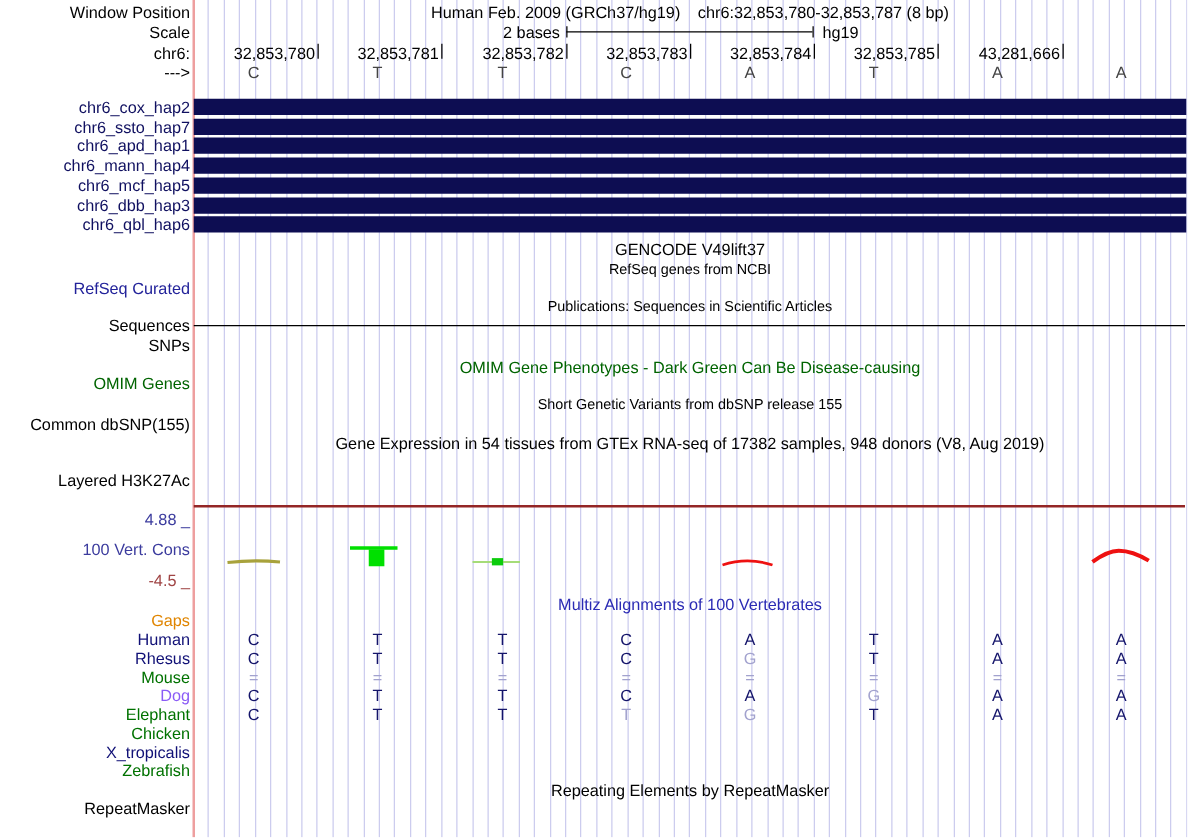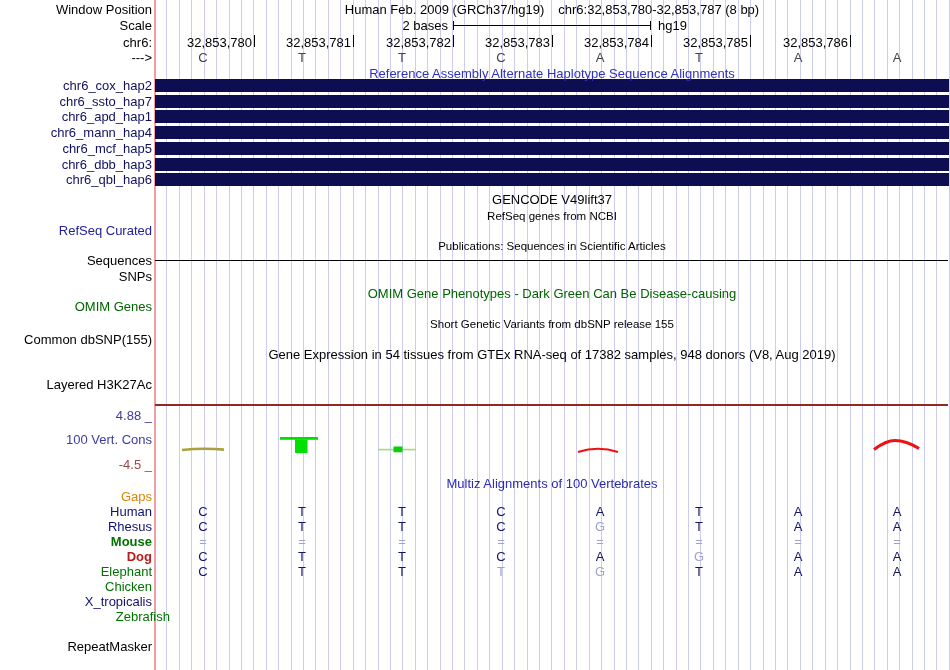--- a/index.html
+++ b/index.html
@@ -122,35 +122,34 @@
       <div class="coord k" style="top: 36px; left: 278px;">32,853,781</div>
       <div class="tick" style="top: 35px; left: 353px;"></div>
       <div class="coord k" style="top: 36px; left: 378px;">32,853,782</div>
       <div class="tick" style="top: 35px; left: 453px;"></div>
       <div class="coord k" style="top: 36px; left: 477px;">32,853,783</div>
       <div class="tick" style="top: 35px; left: 552px;"></div>
       <div class="coord k" style="top: 36px; left: 576px;">32,853,784</div>
       <div class="tick" style="top: 35px; left: 651px;"></div>
       <div class="coord k" style="top: 36px; left: 675px;">32,853,785</div>
       <div class="tick" style="top: 35px; left: 750px;"></div>
-      <div class="coord k" style="top: 36px; left: 775px;">32,853,786</div>
+      <div class="coord k" style="top: 36px; left: 775px;">43,281,666</div>
       <div class="tick" style="top: 35px; left: 850px;"></div>
     </div>
   <div id="base-row">
       <div class="base base-hdr" style="top: 51px; left: 195px;">C</div>
       <div class="base base-hdr" style="top: 51px; left: 294px;">T</div>
       <div class="base base-hdr" style="top: 51px; left: 394px;">T</div>
       <div class="base base-hdr" style="top: 51px; left: 493px;">C</div>
       <div class="base base-hdr" style="top: 51px; left: 592px;">A</div>
       <div class="base base-hdr" style="top: 51px; left: 691px;">T</div>
       <div class="base base-hdr" style="top: 51px; left: 790px;">A</div>
       <div class="base base-hdr" style="top: 51px; left: 889px;">A</div>
     </div>
 
-  <div class="title t-blue" style="top:67px">Reference Assembly Alternate Haplotype Sequence Alignments</div>
   <div id="hap-rows">
       <div class="lbl hapl" style="top: 79px;">chr6_cox_hap2</div>
       <div class="hap-bar" style="top: 79px; height: 13px;"></div>
       <div class="lbl hapl" style="top: 94.7px;">chr6_ssto_hap7</div>
       <div class="hap-bar" style="top: 94.7px; height: 13px;"></div>
       <div class="lbl hapl" style="top: 110.4px;">chr6_apd_hap1</div>
       <div class="hap-bar" style="top: 110.4px; height: 13px;"></div>
       <div class="lbl hapl" style="top: 126.1px;">chr6_mann_hap4</div>
       <div class="hap-bar" style="top: 126.1px; height: 13px;"></div>
       <div class="lbl hapl" style="top: 141.8px;">chr6_mcf_hap5</div>
@@ -204,47 +203,48 @@
       <div class="base aln" style="top: 505px; left: 889px;">A</div>
       <div class="lbl" style="top: 520px; color: rgb(16, 16, 118);">Rhesus</div>
       <div class="base aln" style="top: 520px; left: 195px;">C</div>
       <div class="base aln" style="top: 520px; left: 294px;">T</div>
       <div class="base aln" style="top: 520px; left: 394px;">T</div>
       <div class="base aln" style="top: 520px; left: 493px;">C</div>
       <div class="base aln dim" style="top: 520px; left: 592px;">G</div>
       <div class="base aln" style="top: 520px; left: 691px;">T</div>
       <div class="base aln" style="top: 520px; left: 790px;">A</div>
       <div class="base aln" style="top: 520px; left: 889px;">A</div>
-      <div class="lbl" style="top: 535px; color: rgb(0, 114, 0); font-weight: bold;">Mouse</div>
+      <div class="lbl" style="top: 535px; color: rgb(0, 114, 0);">Mouse</div>
       <div class="base aln dim" style="top: 535px; left: 195px;">=</div>
       <div class="base aln dim" style="top: 535px; left: 294px;">=</div>
       <div class="base aln dim" style="top: 535px; left: 394px;">=</div>
       <div class="base aln dim" style="top: 535px; left: 493px;">=</div>
       <div class="base aln dim" style="top: 535px; left: 592px;">=</div>
       <div class="base aln dim" style="top: 535px; left: 691px;">=</div>
       <div class="base aln dim" style="top: 535px; left: 790px;">=</div>
       <div class="base aln dim" style="top: 535px; left: 889px;">=</div>
-      <div class="lbl" style="top: 550px; color: #b91c1c; font-weight: bold;">Dog</div>
+      <div class="lbl" style="top: 550px; color: #8b5cf6;">Dog</div>
       <div class="base aln" style="top: 550px; left: 195px;">C</div>
       <div class="base aln" style="top: 550px; left: 294px;">T</div>
       <div class="base aln" style="top: 550px; left: 394px;">T</div>
       <div class="base aln" style="top: 550px; left: 493px;">C</div>
       <div class="base aln" style="top: 550px; left: 592px;">A</div>
       <div class="base aln dim" style="top: 550px; left: 691px;">G</div>
       <div class="base aln" style="top: 550px; left: 790px;">A</div>
       <div class="base aln" style="top: 550px; left: 889px;">A</div>
       <div class="lbl" style="top: 565px; color: rgb(0, 114, 0);">Elephant</div>
       <div class="base aln" style="top: 565px; left: 195px;">C</div>
       <div class="base aln" style="top: 565px; left: 294px;">T</div>
       <div class="base aln" style="top: 565px; left: 394px;">T</div>
       <div class="base aln dim" style="top: 565px; left: 493px;">T</div>
       <div class="base aln dim" style="top: 565px; left: 592px;">G</div>
       <div class="base aln" style="top: 565px; left: 691px;">T</div>
       <div class="base aln" style="top: 565px; left: 790px;">A</div>
       <div class="base aln" style="top: 565px; left: 889px;">A</div>
       <div class="lbl" style="top: 580px; color: rgb(0, 114, 0);">Chicken</div>
       <div class="lbl" style="top: 595px; color: rgb(16, 16, 118);">X_tropicalis</div>
-      <div class="lbl" style="top: 610px; color: rgb(0, 114, 0); padding-left: 18px;">Zebrafish</div>
-    </div>
-
+      <div class="lbl" style="top: 610px; color: rgb(0, 114, 0);">Zebrafish</div>
+    </div>
+
+  <div class="title" style="top:626px">Repeating Elements by RepeatMasker</div>
   <div class="lbl k" style="top:640px">RepeatMasker</div>
 
 </div>
 
 </body></html>

